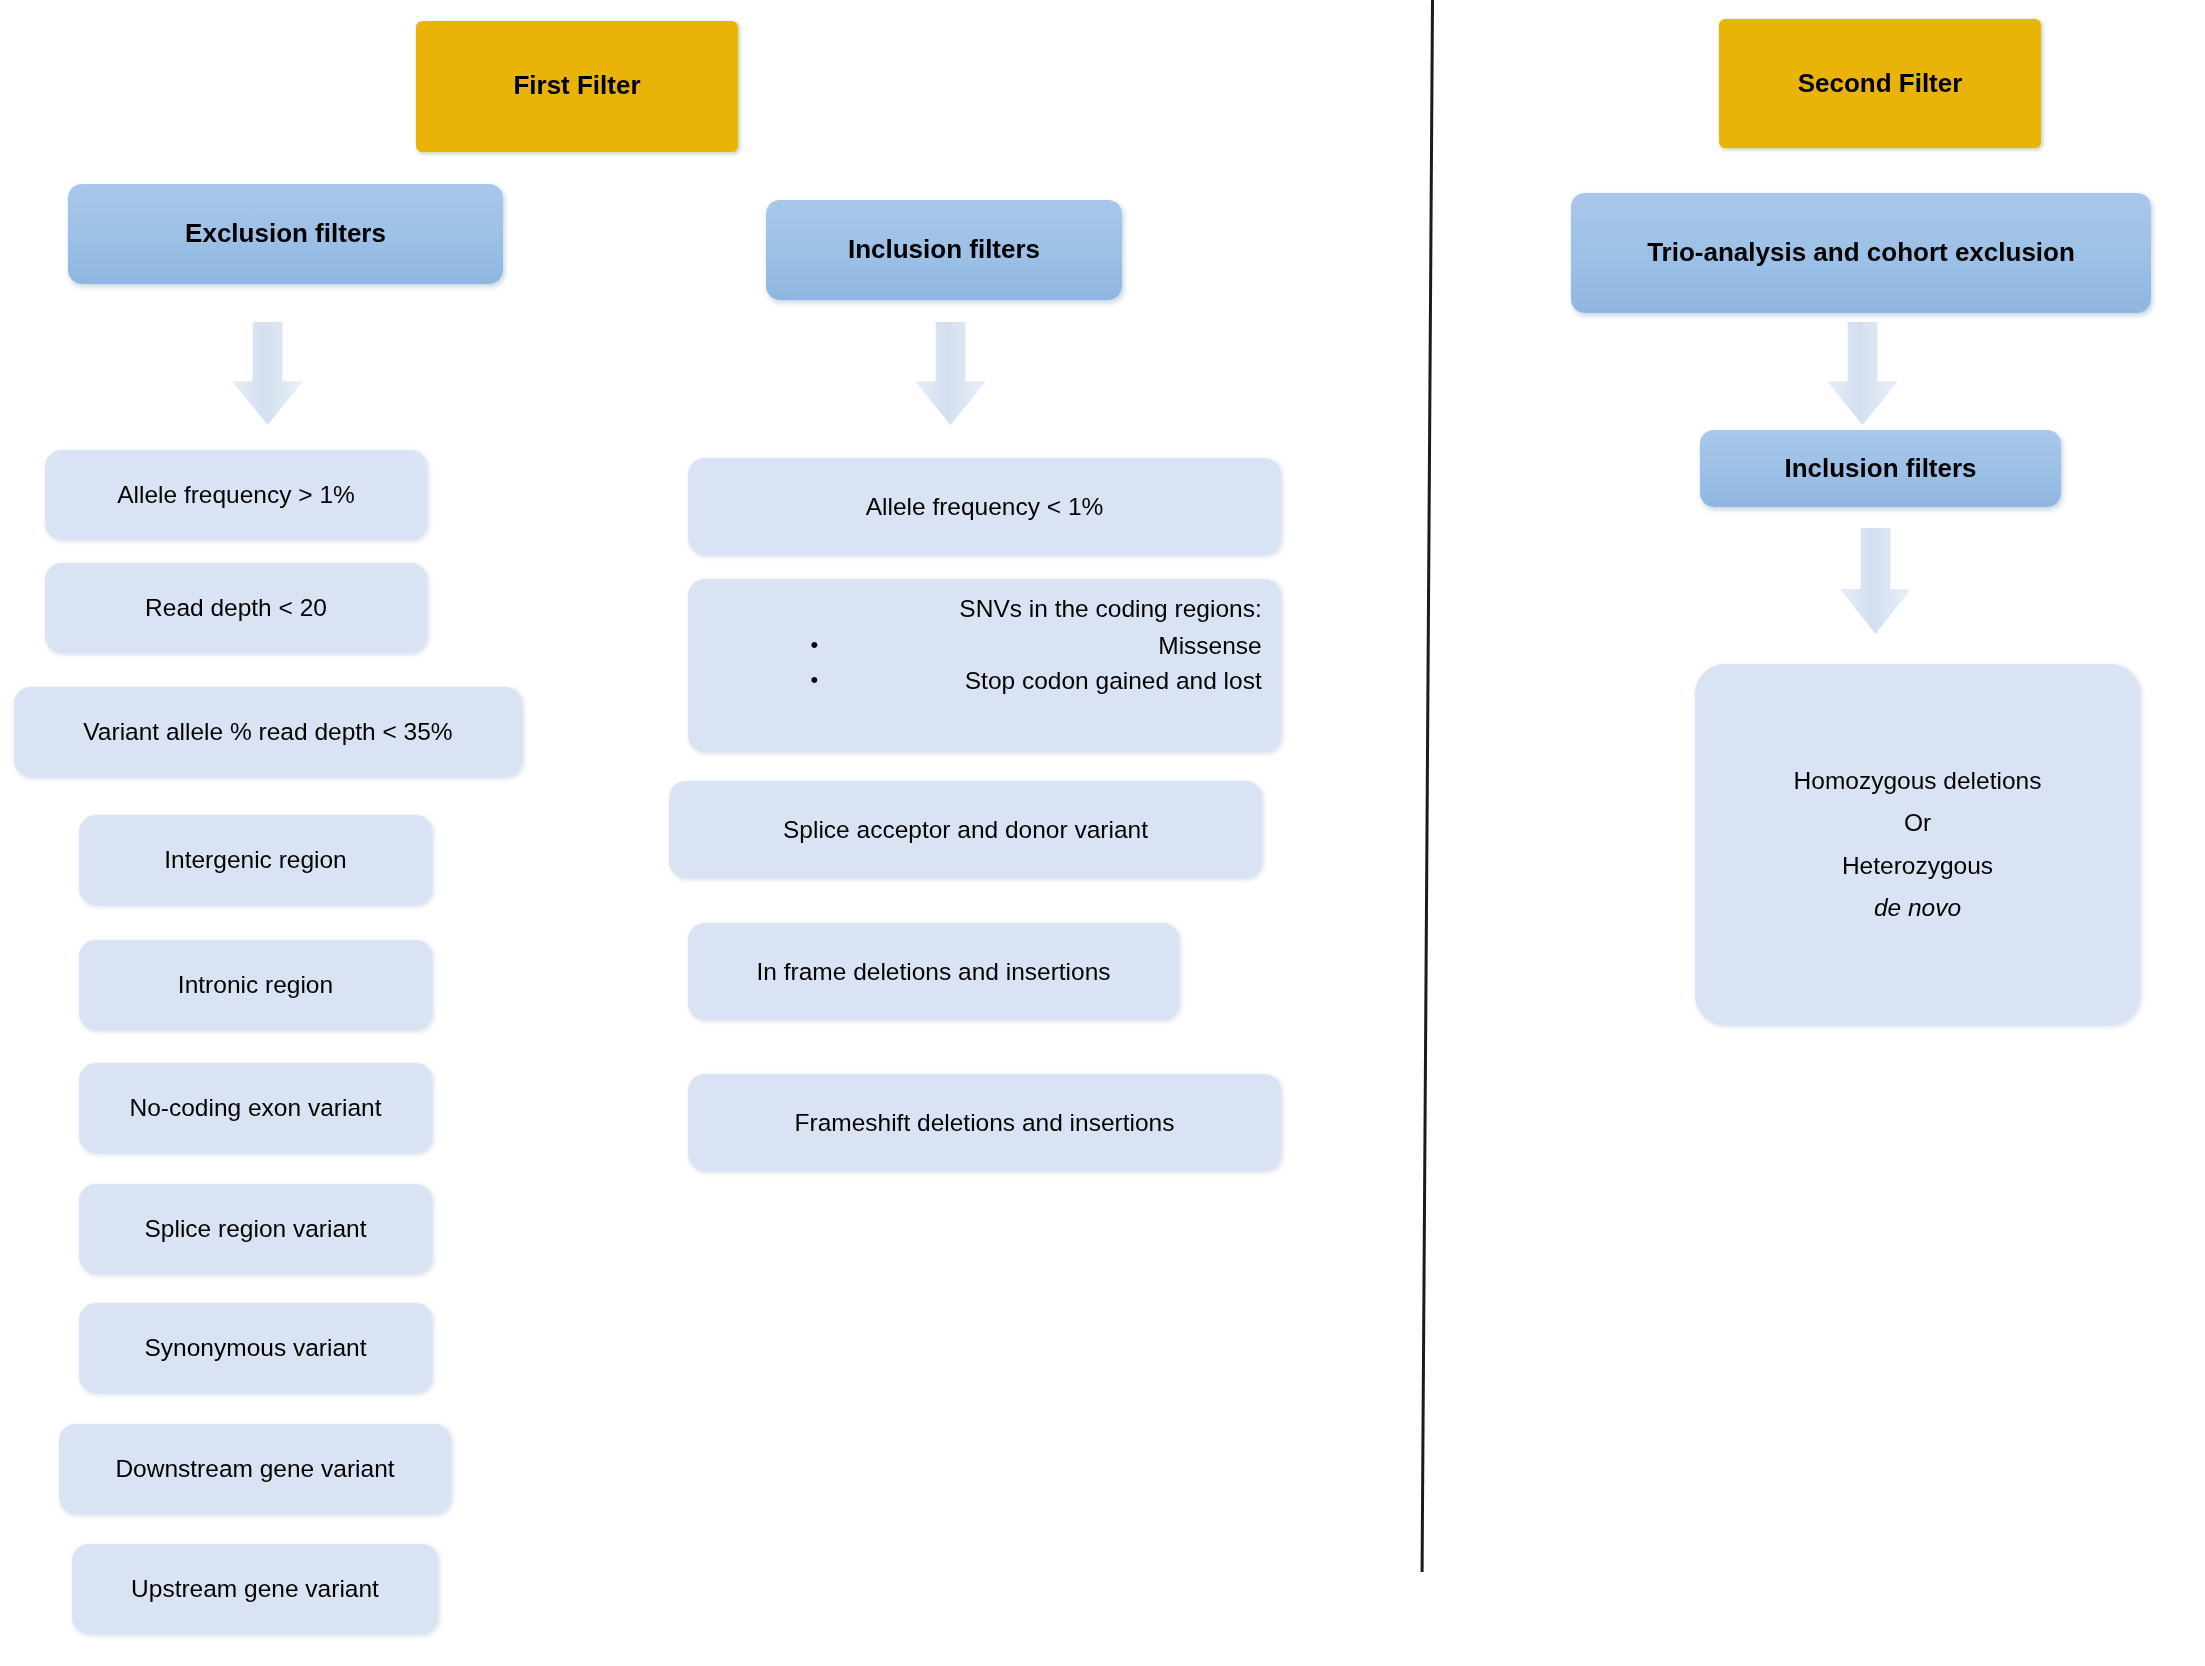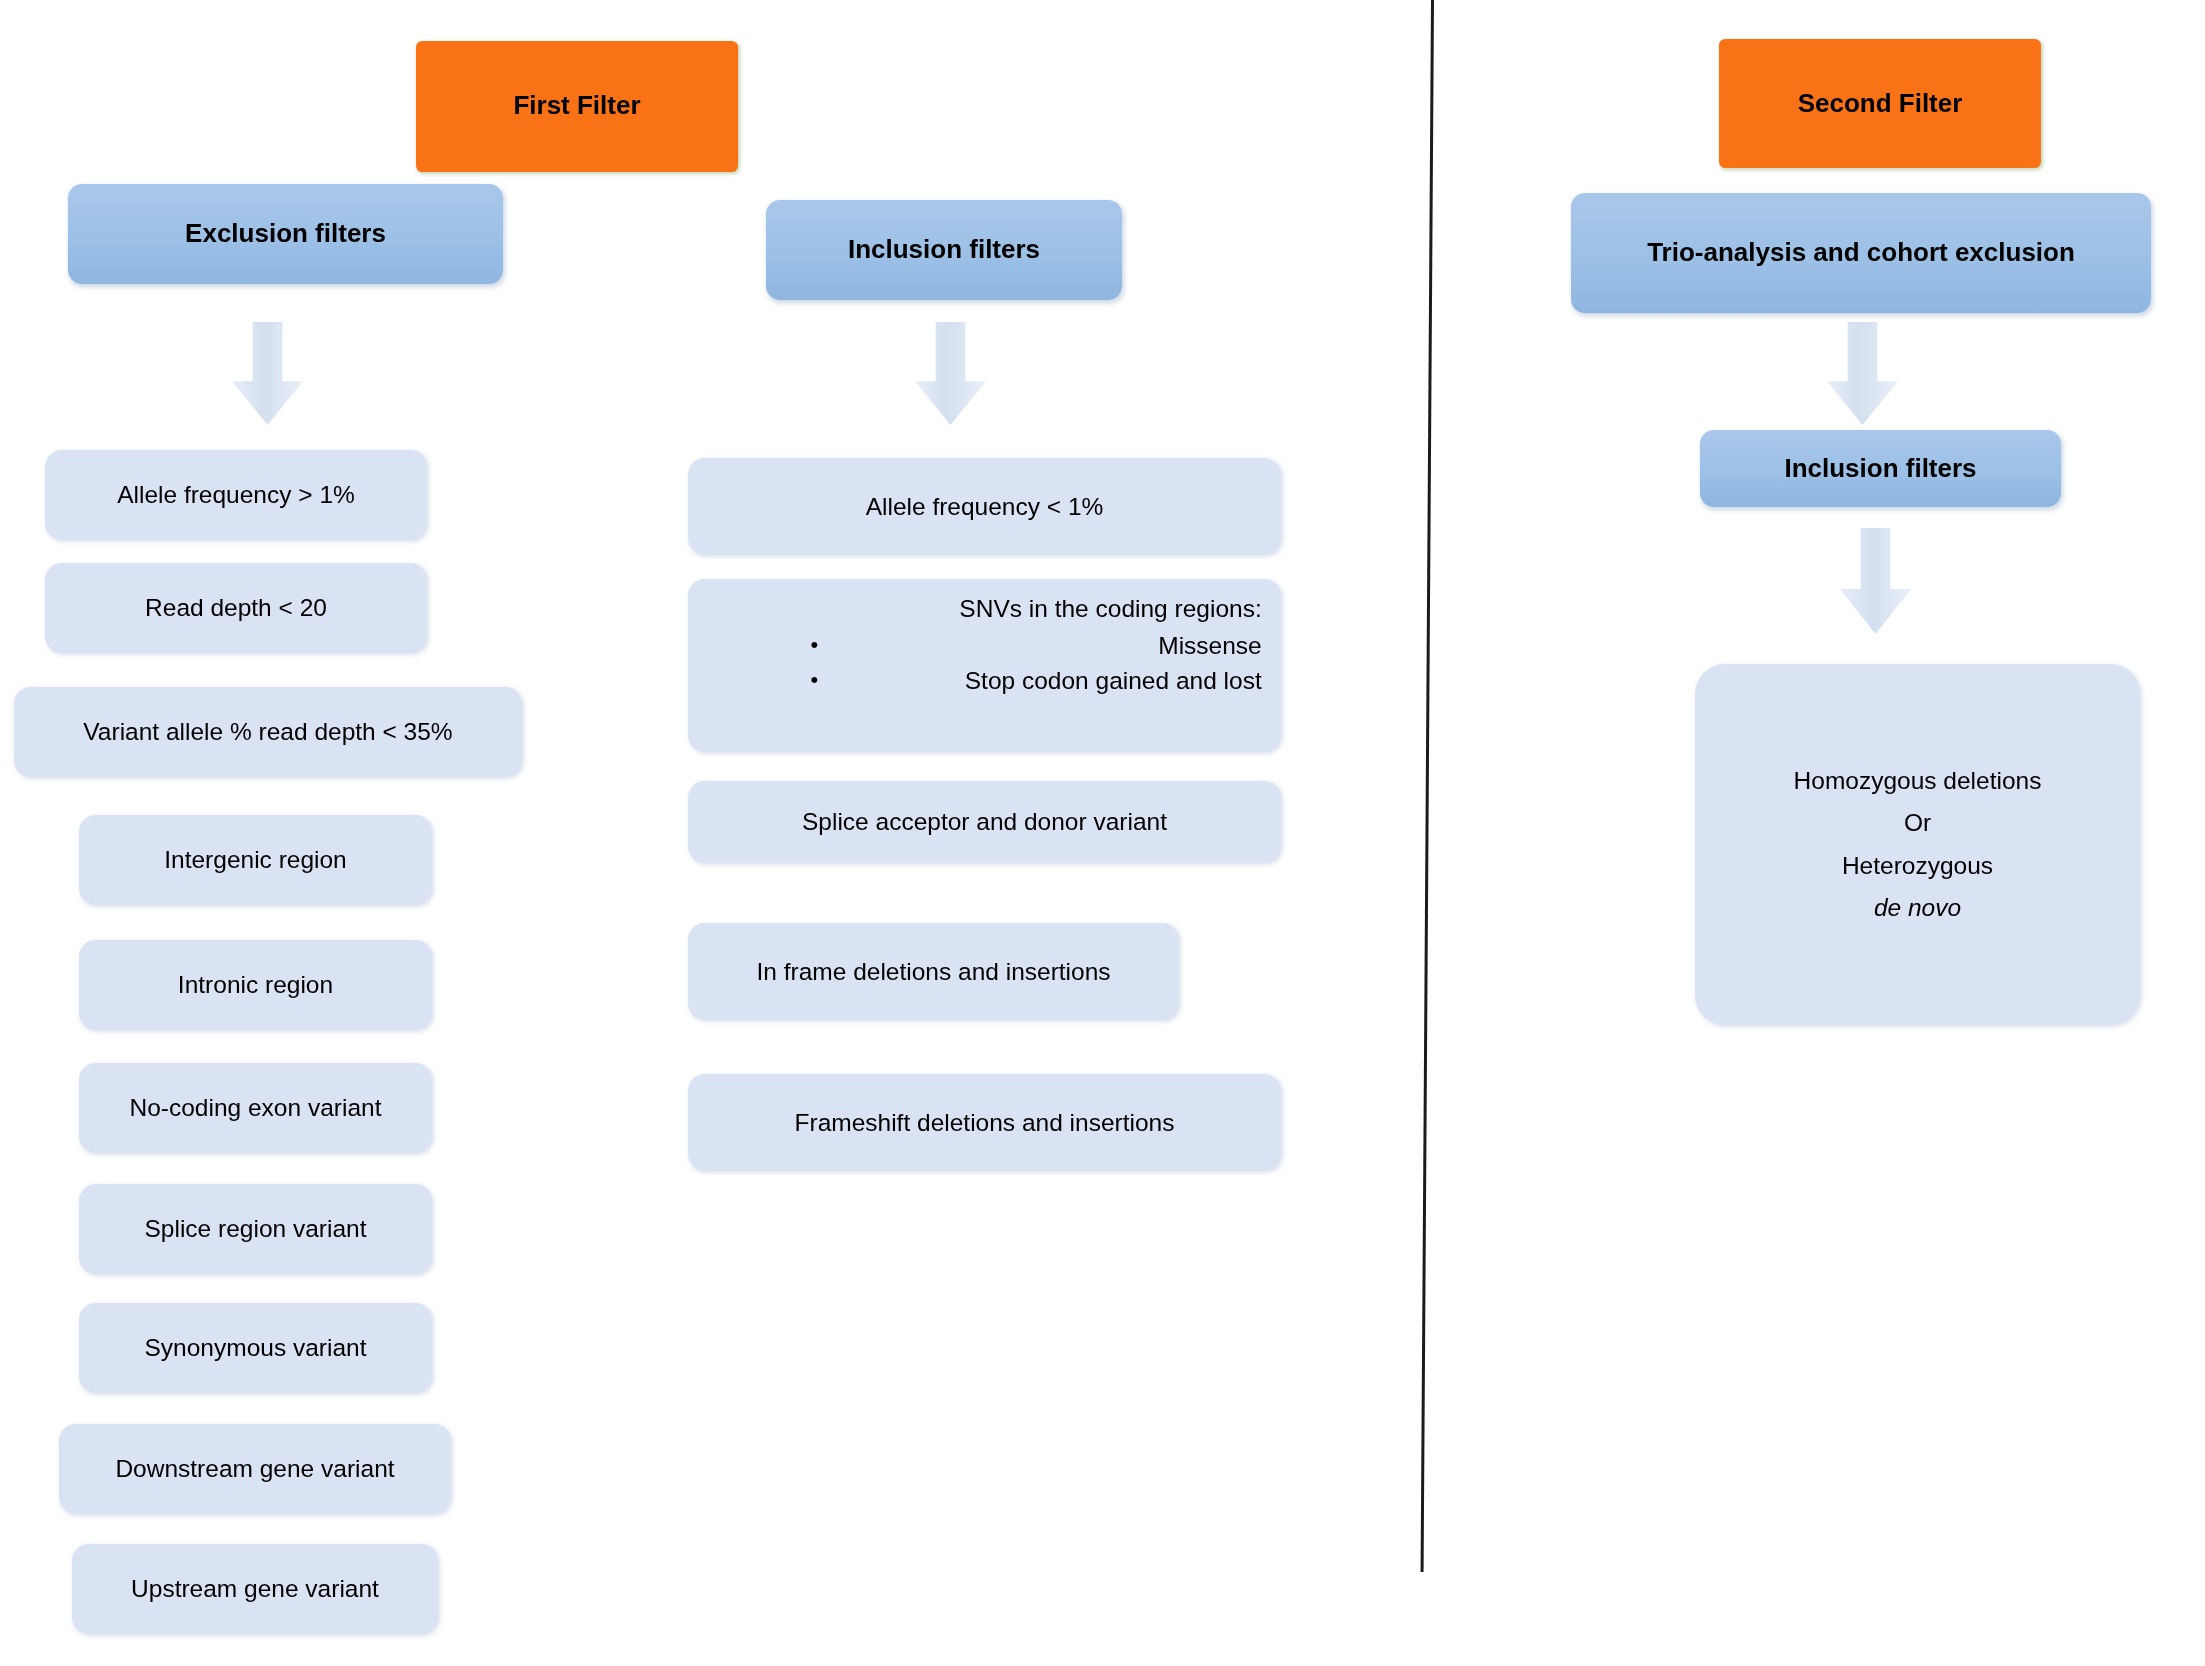--- a/index.html
+++ b/index.html
@@ -27,26 +27,25 @@
     box-sizing: border-box;
     display: flex;
     align-items: center;
     justify-content: center;
     text-align: center;
     color: #000000;
     line-height: 1.28;
   }
 
   .node.green {
-    background: #f97316;
+    background: #eab308;
     border-radius: 6.4px;
     box-shadow: 1.9px 1.9px 3.9px rgba(150,180,120,0.55);
     font-weight: bold;
     font-size: 26px;
-    margin-top: 20px;
   }
 
   .node.header-blue {
     background: linear-gradient(180deg, #a9c7ea 0%, #9cc0e6 55%, #8fb6e0 100%);
     border-radius: 14px;
     box-shadow: 1.9px 2.6px 5.2px rgba(160,180,205,0.55);
     font-weight: bold;
     font-size: 26px;
   }
 
@@ -185,21 +184,21 @@
         <span class="bullet">•</span>
         <span class="btext">Missense</span>
       </li>
       <li>
         <span class="bullet">•</span>
         <span class="btext">Stop codon gained and lost</span>
       </li>
     </ul>
   </div>
 
-  <div class="node light" style="left:688px; top:781px; width:593px; height:82px;">Splice acceptor and donor variant</div>
+  <div class="node light" style="left:669px; top:781px; width:593px; height:97px;">Splice acceptor and donor variant</div>
 
   <div class="node light" style="left:688px; top:923px; width:491px; height:97px;">In frame deletions and insertions</div>
 
   <div class="node light" style="left:688px; top:1074px; width:593px; height:97px;">Frameshift deletions and insertions</div>
 
   <div class="divider" style="left:1431px; top:0px; width:2.6px; height:1572px; transform: rotate(0.38deg); transform-origin: top center;"></div>
 
   <div class="node green" style="left:1719px; top:19.3px; width:322px; height:129px;">Second Filter</div>
 
   <div class="node header-blue" style="left:1571px; top:193px; width:580px; height:120px;">Trio-analysis and cohort exclusion</div>

